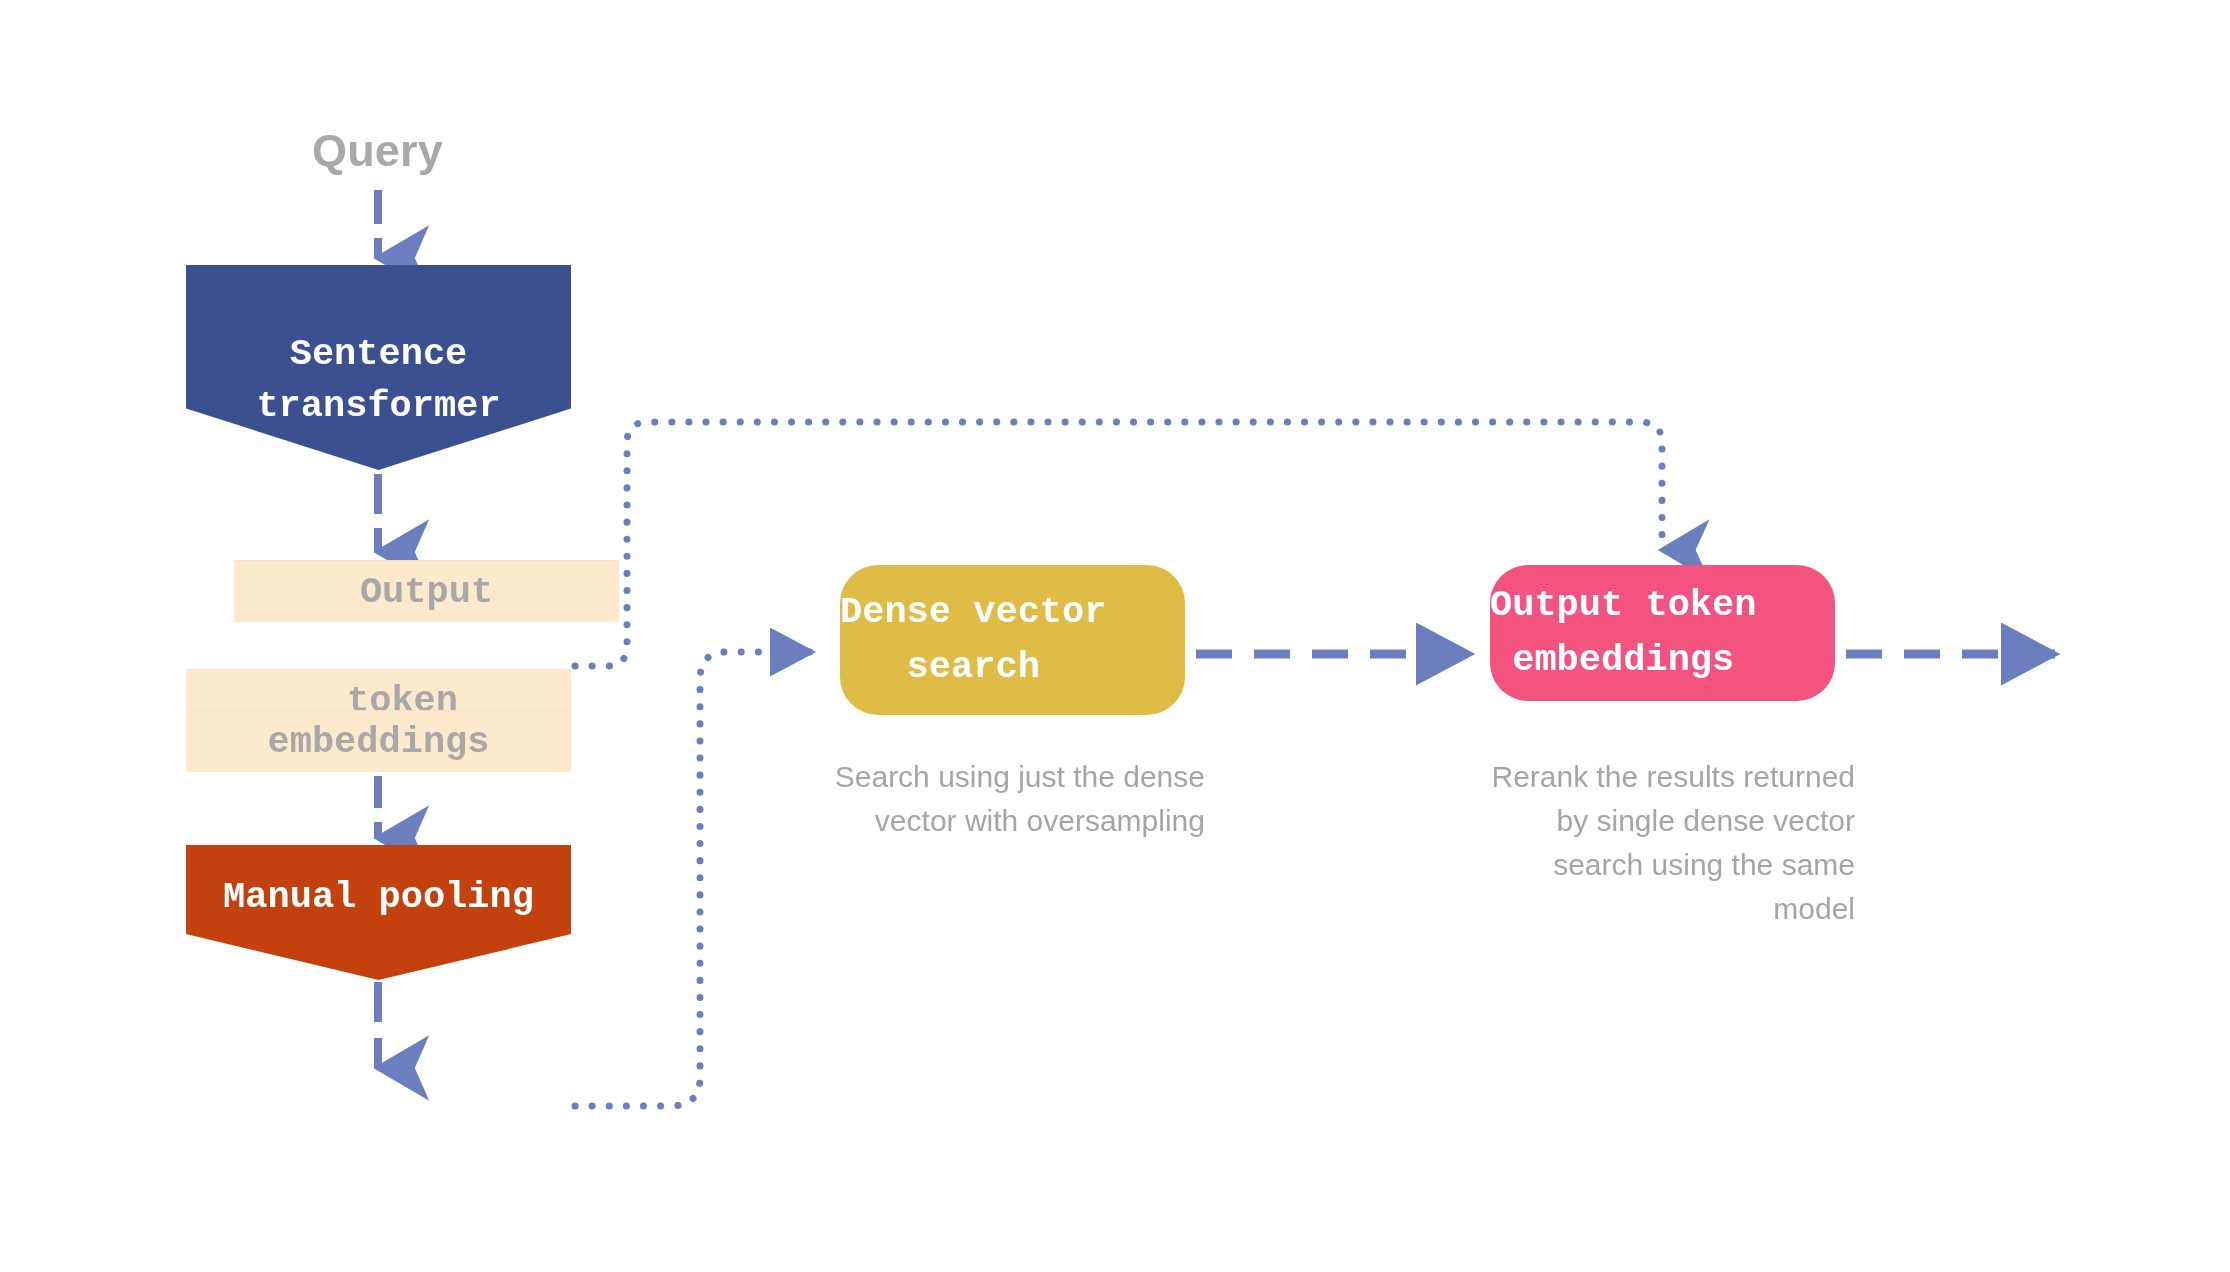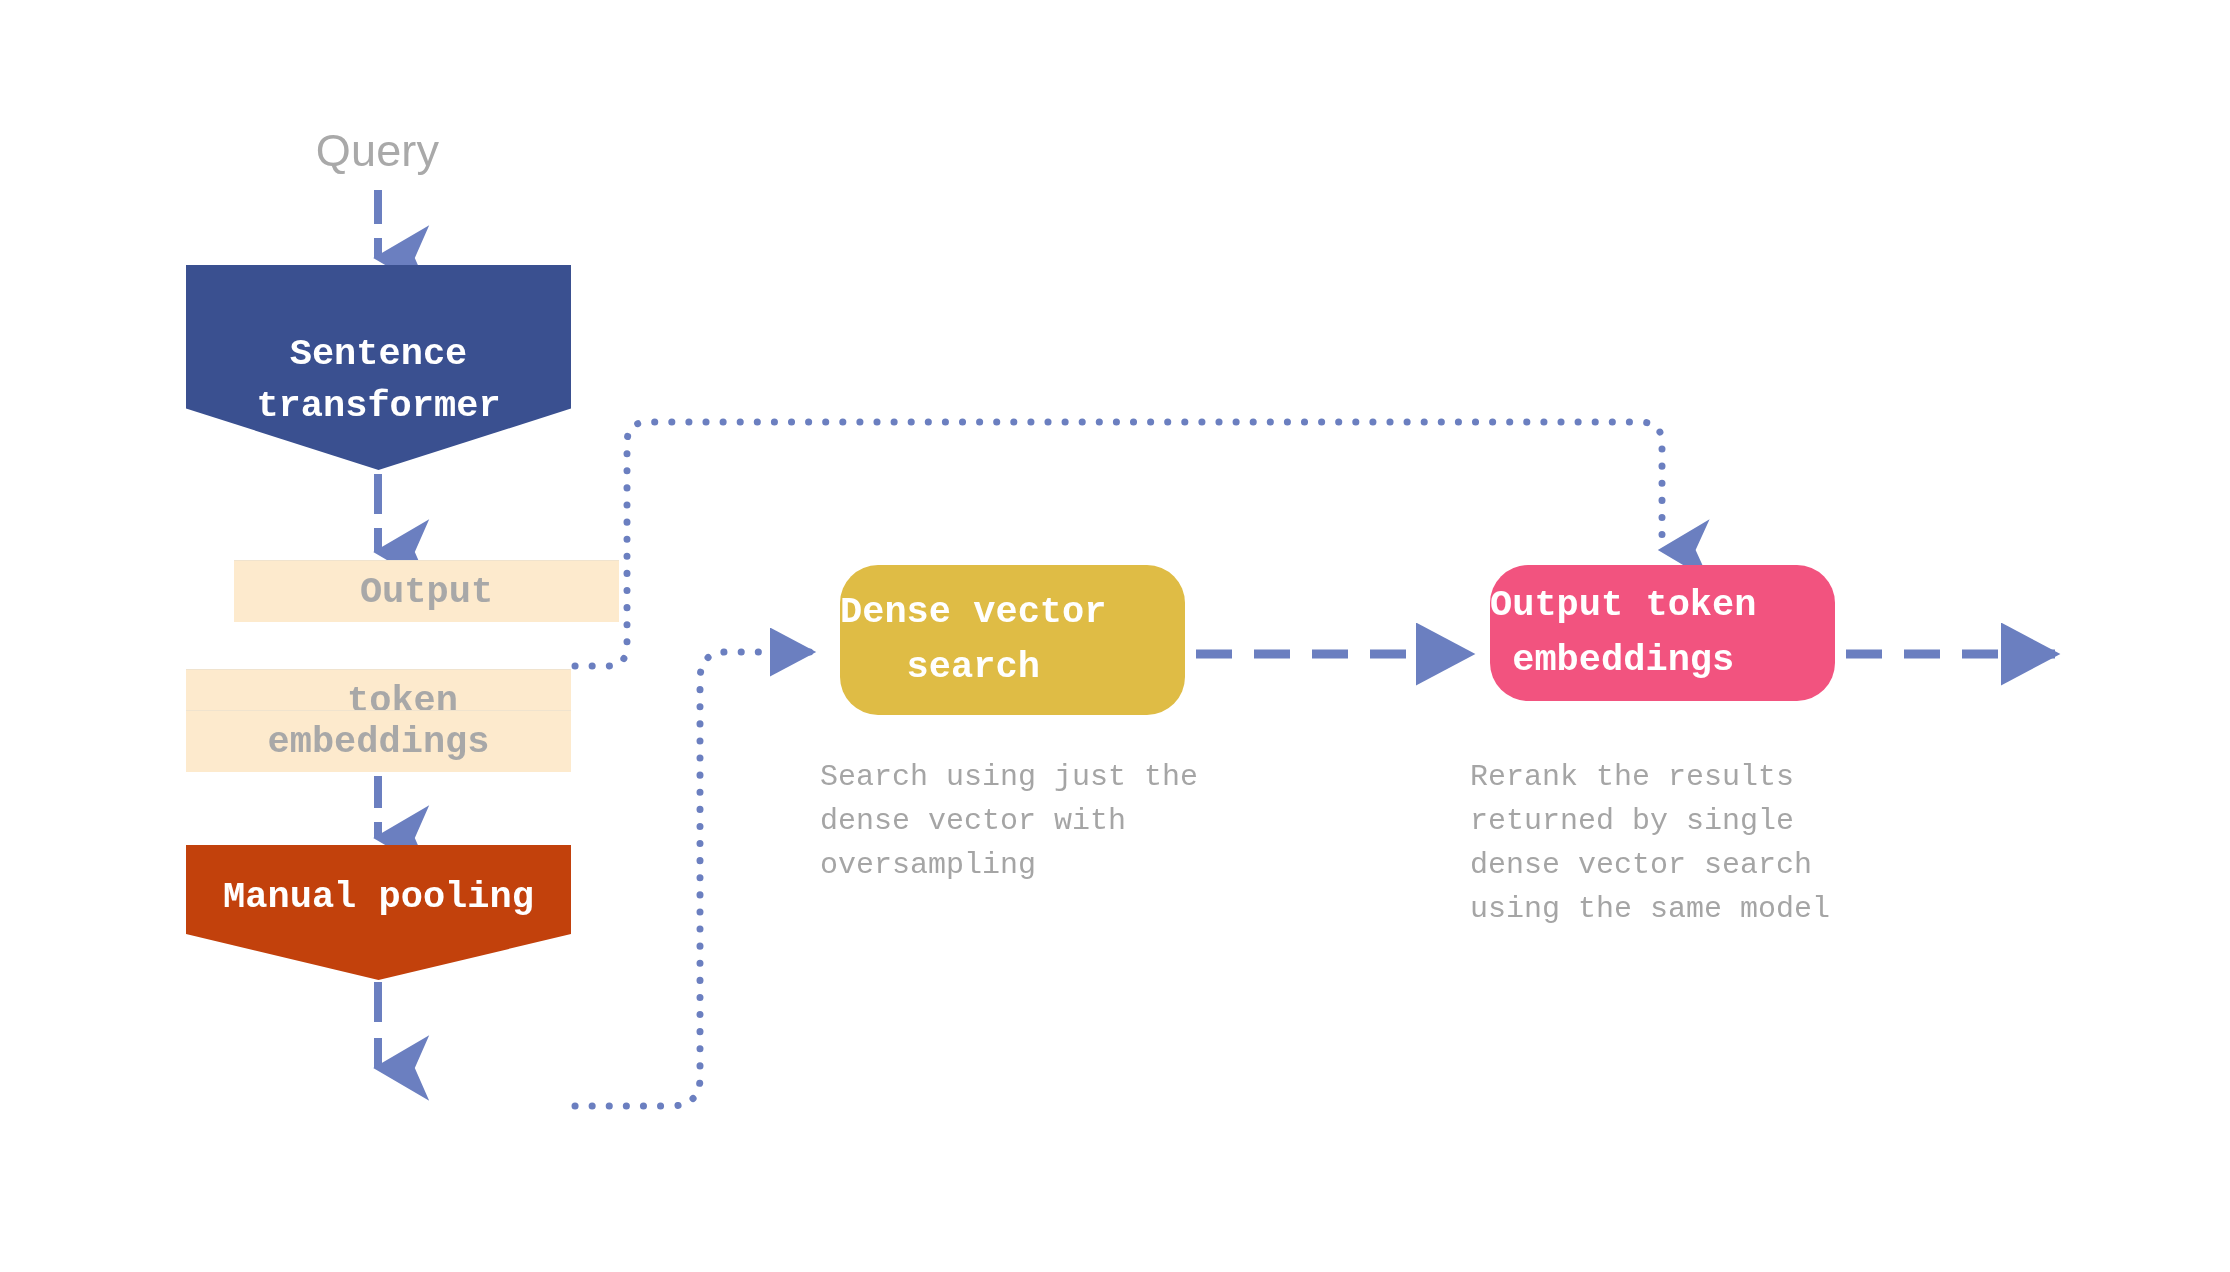--- a/index.html
+++ b/index.html
@@ -31,20 +31,21 @@
   }
 
   
   .node {
     position: absolute;
     box-sizing: border-box;
     display: flex;
     align-items: center;
     justify-content: center;
     text-align: center;
+    font-weight: bold;
   }
 
   
   #query-label {
     left: 185px;
     top: 120px;
     width: 385px;
     height: 62px;
     color: #a9a9a9;
     font-size: 45px;
@@ -138,23 +139,23 @@
     top: 565px;
     width: 345px;
     height: 136px;
     background: #f2537f;
   }
 
   
   .caption {
     position: absolute;
     box-sizing: border-box;
-    text-align: left;
+    text-align: right;
     color: #a5a5a5;
-    font-family: Liberation Mono, monospace;
+    font-family: Liberation Sans, sans-serif;
     font-size: 30px;
     line-height: 44px;
   }
   #dense-vector-search-caption {
     left: 820px;
     top: 755px;
     width: 385px;
   }
   #output-token-embeddings-caption {
     left: 1470px;

